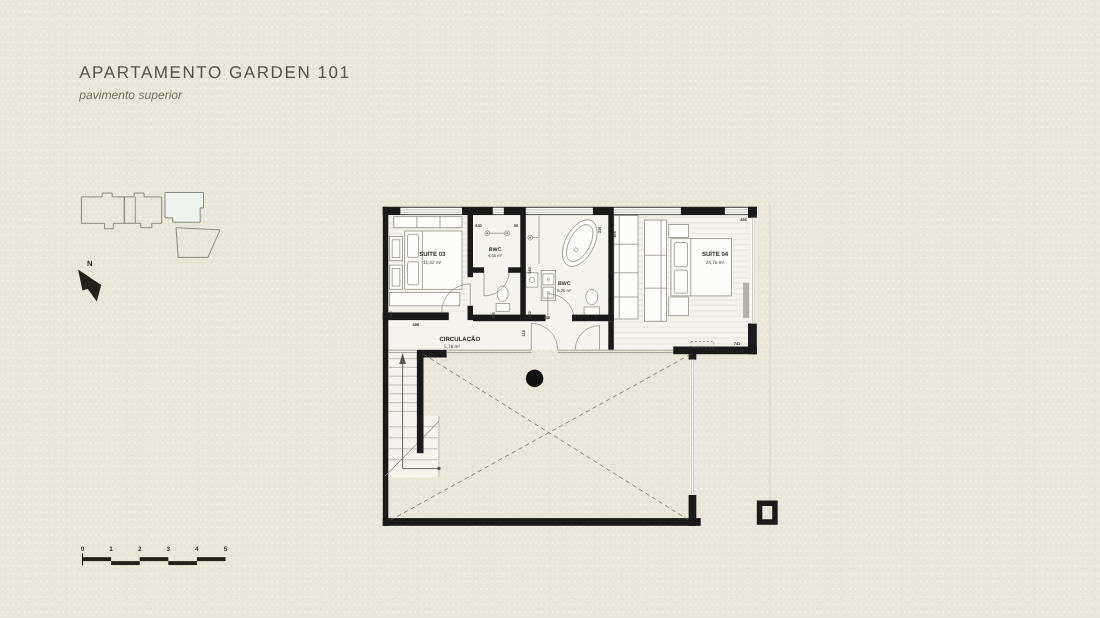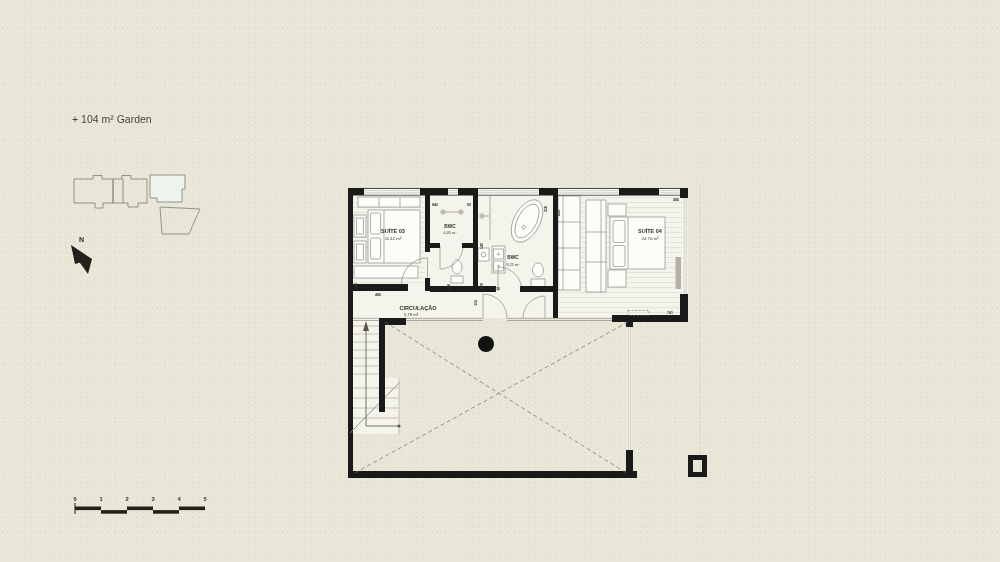--- a/index.html
+++ b/index.html
@@ -22,22 +22,25 @@
   svg text{font-family:"Liberation Sans",sans-serif;}
   .roomname{font-weight:bold;fill:#2f2e28;}
   .roomarea{fill:#3a3930;}
   .dim{font-weight:bold;fill:#37362c;font-size:3.6px;}
 </style>
 </head>
 <body>
 
 <div class="page">
 
+  <div class="hdr">
+    <div class="title">APARTAMENTO GARDEN 101</div>
+    <div class="subtitle">pavimento superior</div>
+  </div>
   <div class="specs">
-    <div>+ 104 m² Garden</div>
   </div>
 
   <svg width="1000" height="562" viewBox="0 0 1000 562" style="position:absolute;left:0;top:0;">
     <defs>
       <pattern id="wood" width="4" height="5" patternUnits="userSpaceOnUse">
         <path d="M0 2.5 H4" stroke="#cdcabb" stroke-width="0.7" opacity="0.55"></path>
       </pattern>
     </defs>
 
     <g stroke="#8a897e" stroke-width="0.9" fill="none">

